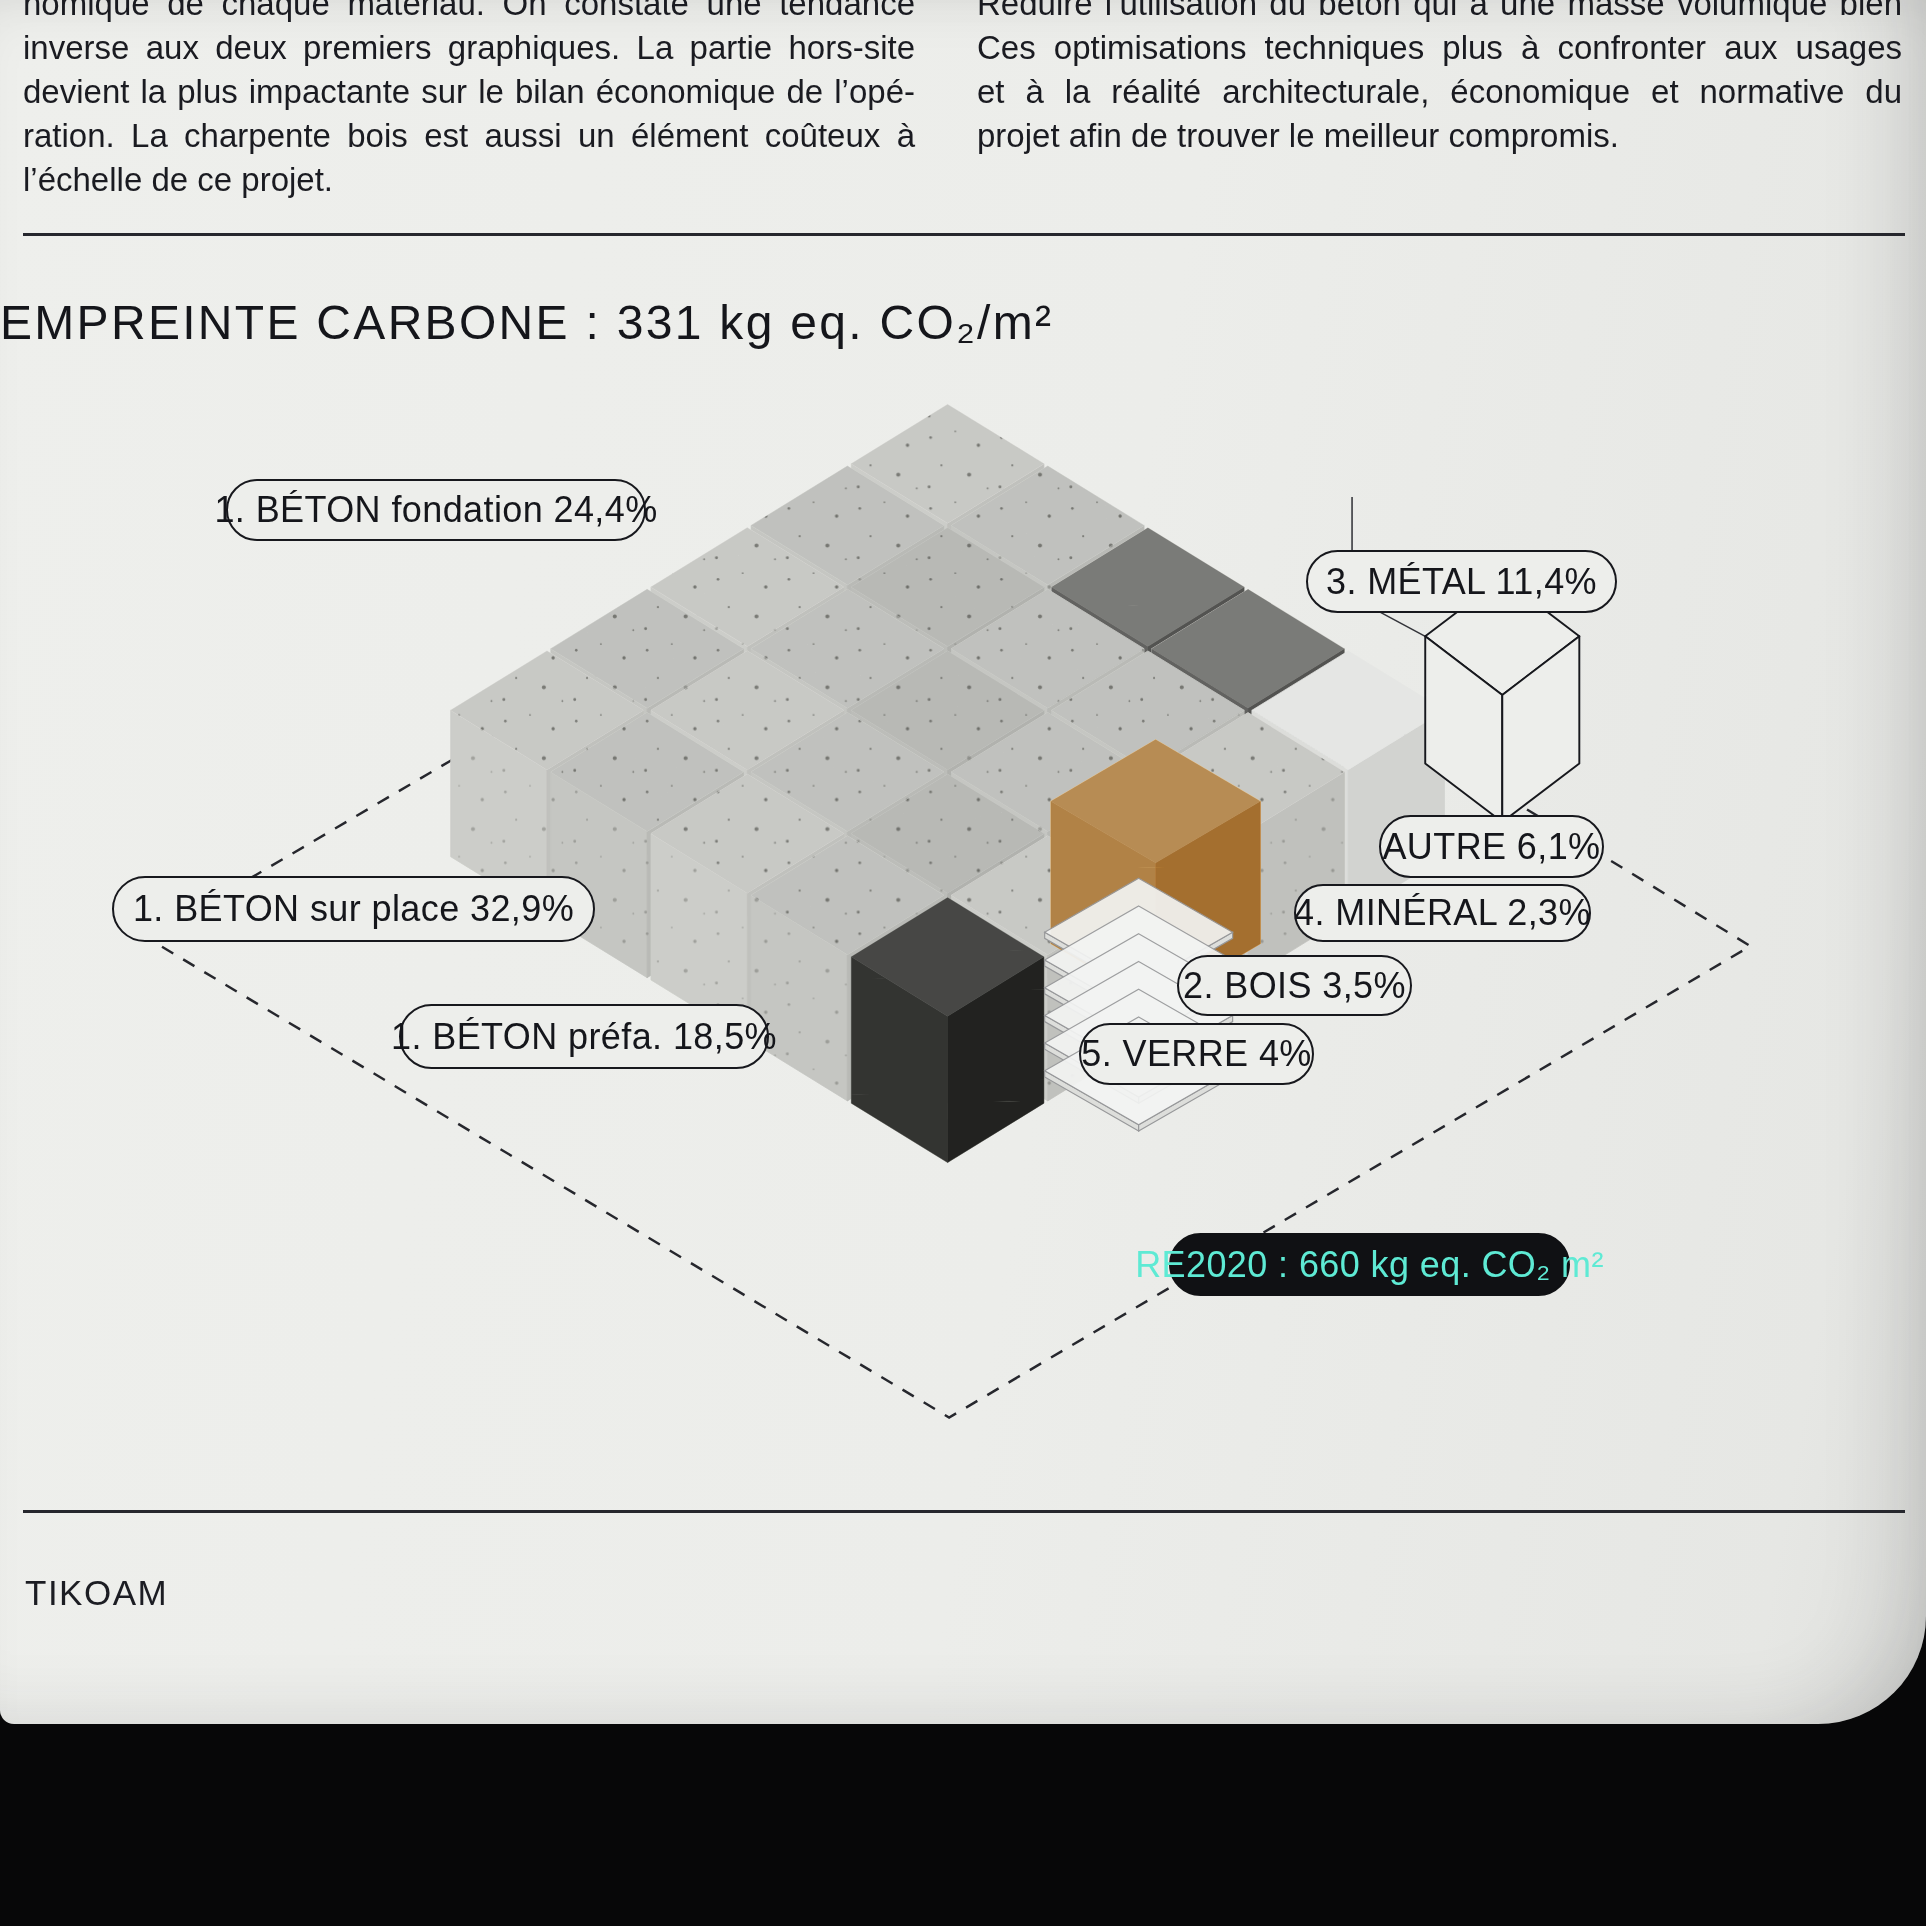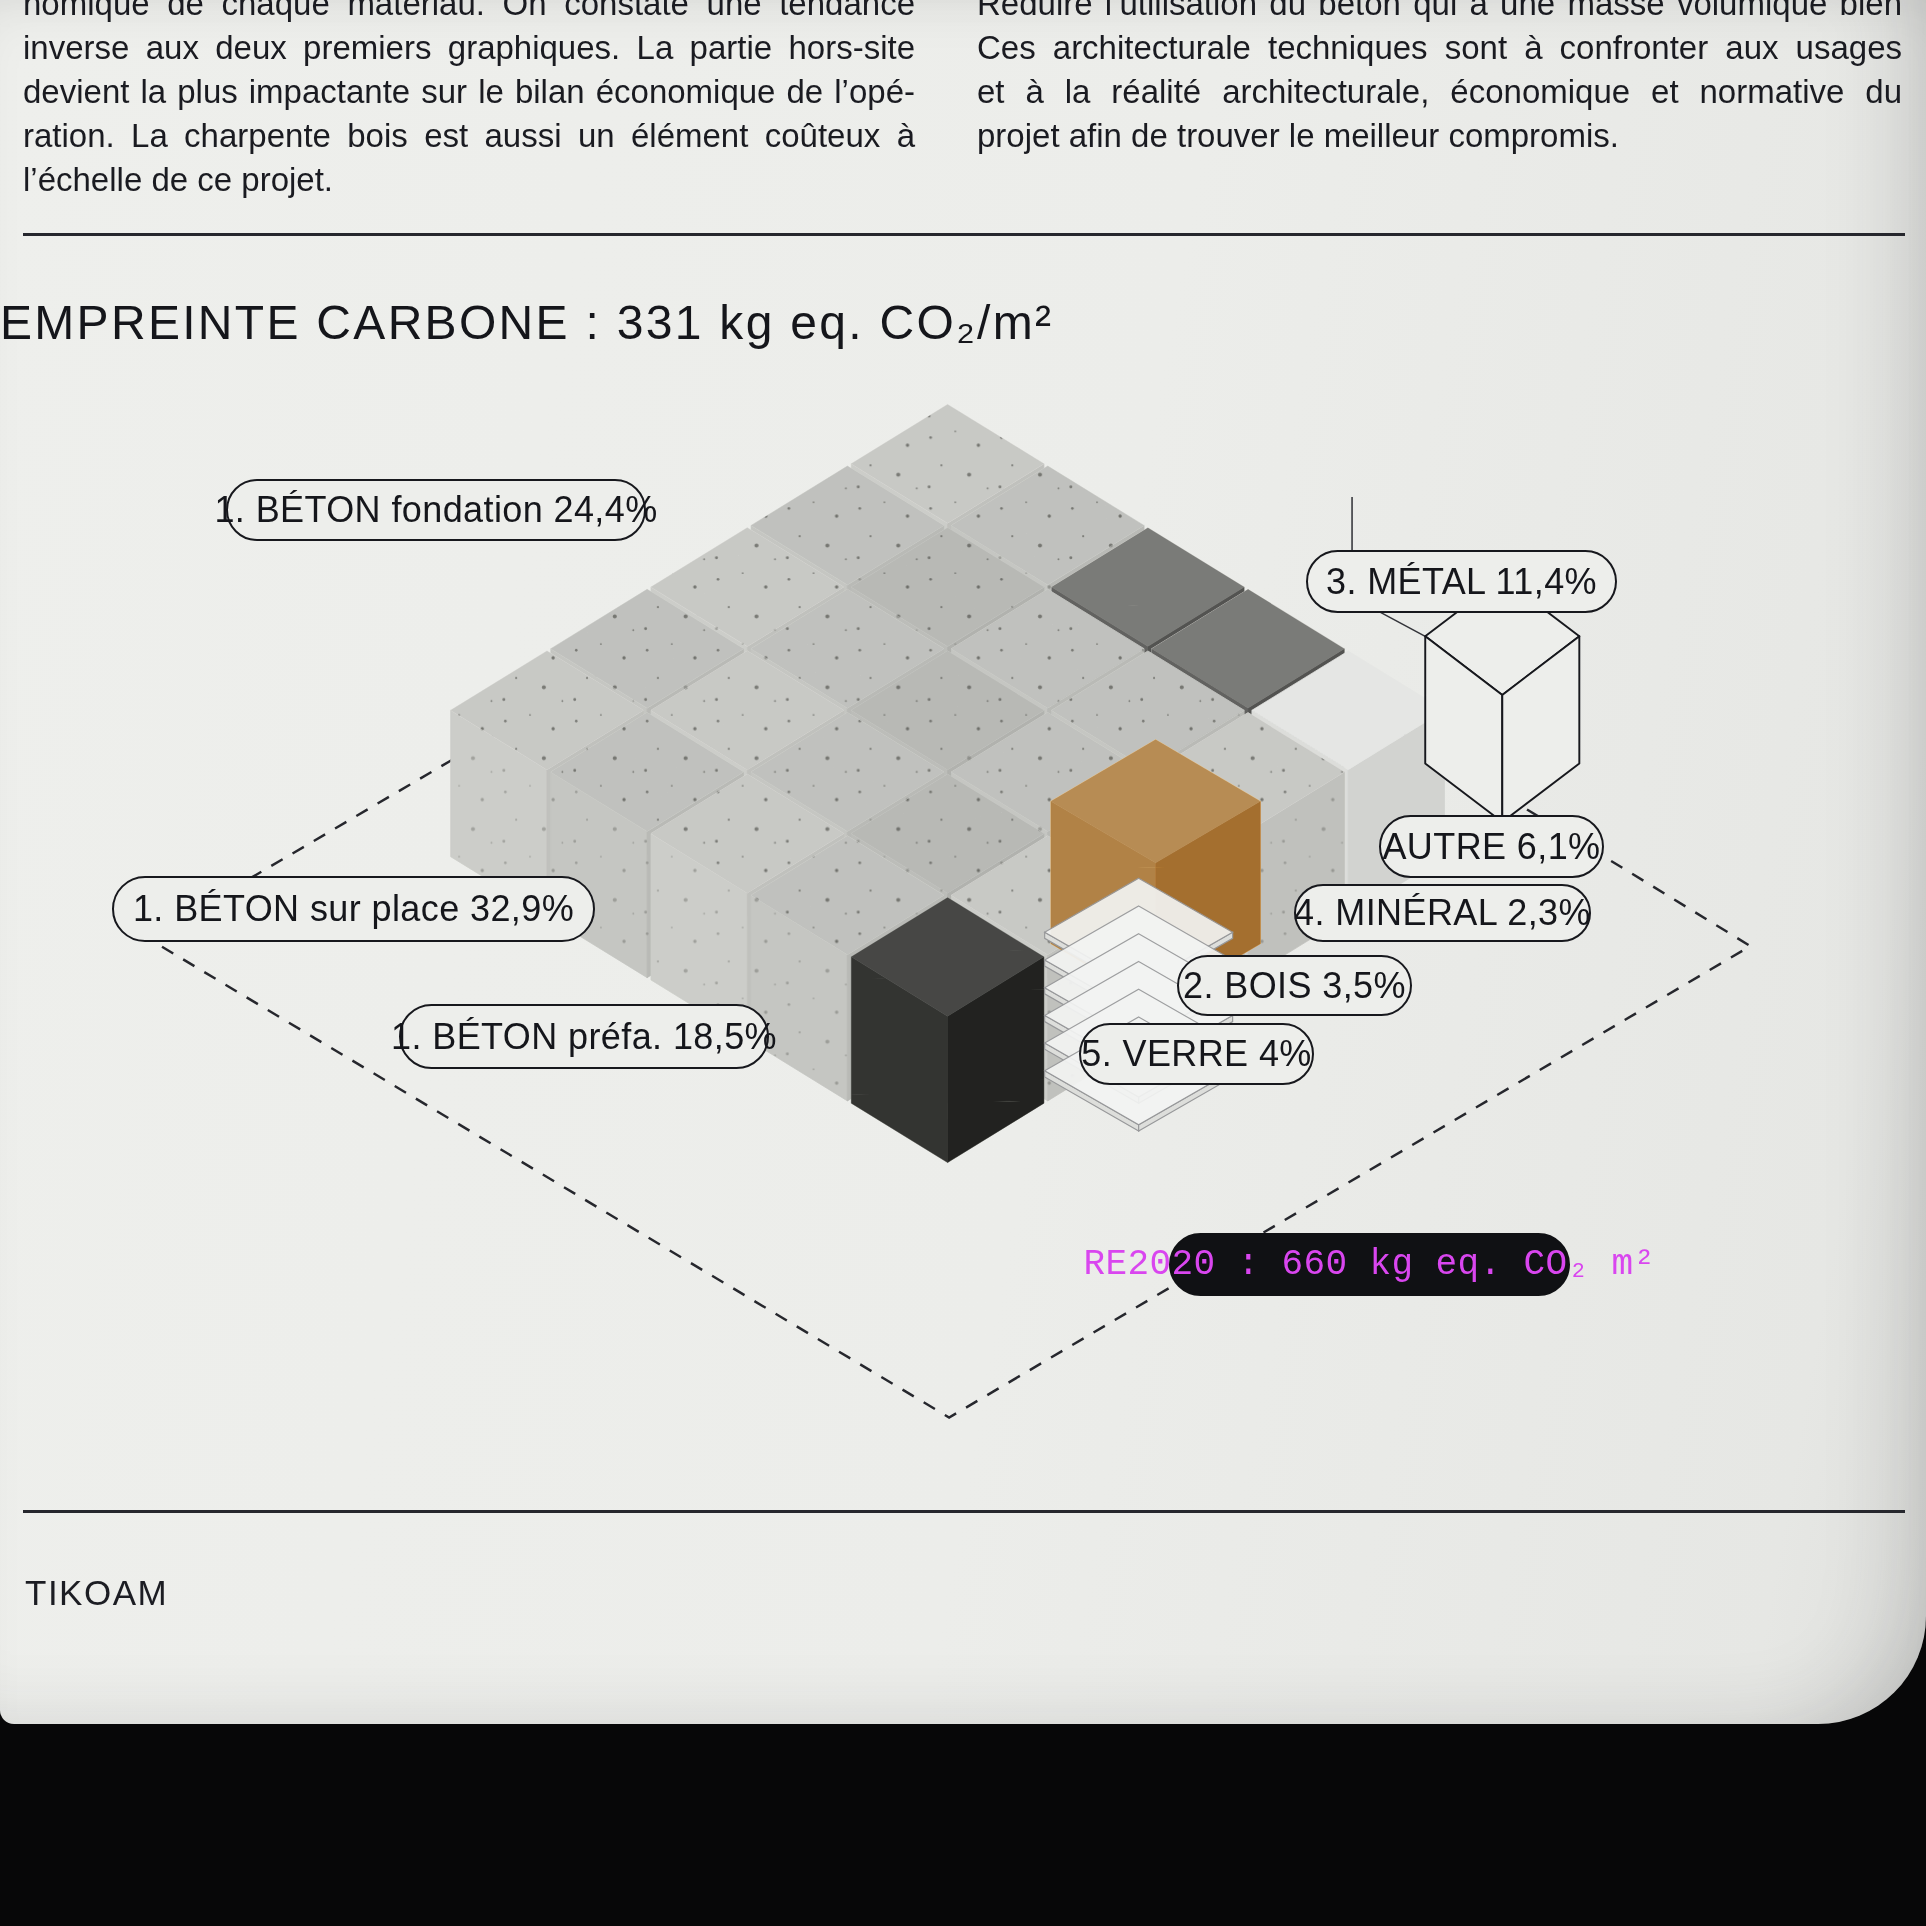--- a/index.html
+++ b/index.html
@@ -25,42 +25,42 @@
   #figure-title{
     position:absolute;left:0;top:295px;width:1926px;text-align:left;
     font-size:48px;letter-spacing:2.3px;font-weight:500;color:#15161b;
   }
   #diagram{position:absolute;left:0;top:0;width:1926px;height:1926px;}
   .pill{
     position:absolute;display:flex;align-items:center;justify-content:center;
     border:2.7px solid #17181d;border-radius:54px;background:#edeeeb;
     font-size:36px;letter-spacing:0.4px;color:#15161b;white-space:nowrap;z-index:3;
   }
-  .pill.dark{background:#101114;color:#d946ef;border-color:#101114;font-family:Liberation Mono, monospace;}
+  .pill.dark{background:#101114;color:#5eead4;border-color:#101114;}
   #footer-brand{
     position:absolute;left:25px;top:1573px;font-size:35px;letter-spacing:1.5px;
     font-weight:500;color:#1c1d23;
   }
 </style>
 </head>
 <body>
 
 <div id="paper">
 
   <div id="article">
     <div class="col" id="col-left">
       <div>nomique de chaque matériau. On constate une tendance</div>
       <div>inverse aux deux premiers graphiques. La partie hors-site</div>
       <div>devient la plus impactante sur le bilan économique de l’opé-</div>
       <div>ration. La charpente bois est aussi un élément coûteux à</div>
       <div>l’échelle de ce projet.</div>
     </div>
     <div class="col" id="col-right">
       <div>Réduire l’utilisation du béton qui a une masse volumique bien</div>
-      <div>Ces architecturale techniques sont à confronter aux usages</div>
+      <div>Ces optimisations techniques plus à confronter aux usages</div>
       <div>et à la réalité architecturale, économique et normative du</div>
       <div>projet afin de trouver le meilleur compromis.</div>
     </div>
   </div>
 
   <div class="hr" id="hr-top"></div>
 
   <div id="figure-title">EMPREINTE CARBONE : 331 kg eq. CO₂/m²</div>
 
   <svg id="diagram" viewBox="0 0 2500 2500" xmlns="http://www.w3.org/2000/svg">

